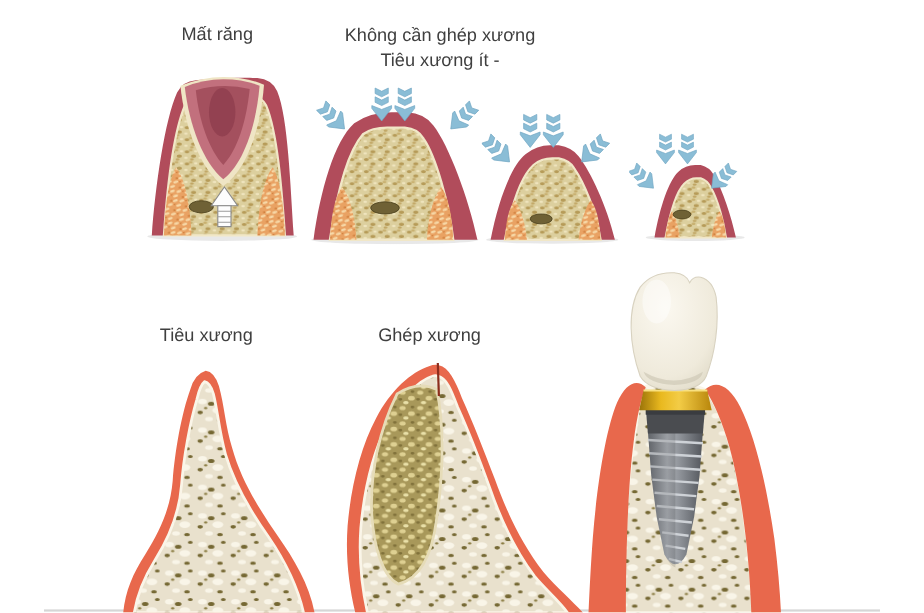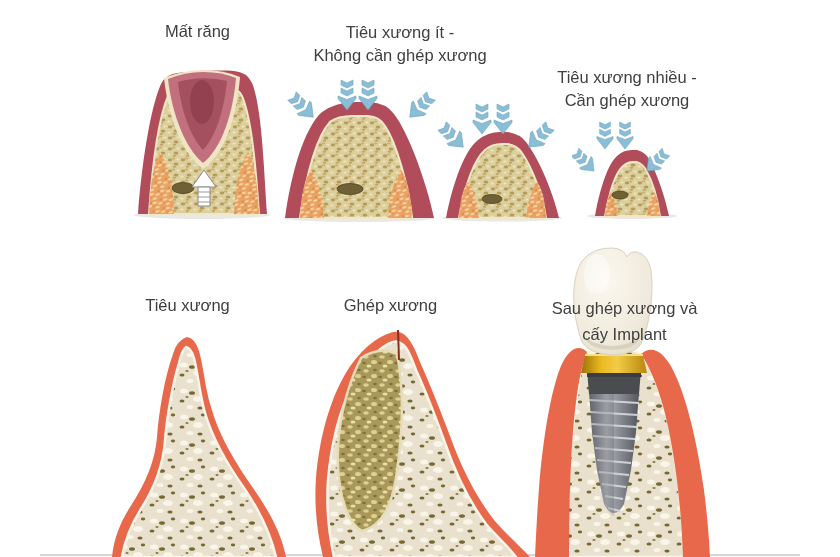--- a/index.html
+++ b/index.html
@@ -84,36 +84,28 @@
       </g>
     </defs>
   </svg>
 
   <div id="baseline"></div>
 
   <div class="lbl" style="left:120px;top:20px;width:155px;">
     <span>Mất răng</span>
   </div>
   <div class="lbl" style="left:295px;top:21px;width:210px;">
+    <span>Không cần ghép xương</span>
     <span>Tiêu xương ít -</span>
-    <span>Không cần ghép xương</span>
-  </div>
-  <div class="lbl" style="left:528px;top:66px;width:198px;">
-    <span>Tiêu xương nhiều -</span>
-    <span>Cần ghép xương</span>
   </div>
   <div class="lbl" style="left:318px;top:294px;width:145px;">
     <span>Ghép xương</span>
   </div>
   <div class="lbl" style="left:115px;top:294px;width:145px;">
     <span>Tiêu xương</span>
-  </div>
-  <div class="lbl wide" style="left:532px;top:295px;width:185px;">
-    <span>Sau ghép xương và</span>
-    <span>cấy Implant</span>
   </div>
 
   <svg class="illus" style="left:128px;top:58px;" width="146" height="164" viewBox="0 0 146 164">
     <ellipse cx="74" cy="157" rx="68" ry="4" fill="#dedede" opacity="0.7"></ellipse>
     <path d="M10,156 C13,112 22,50 33,26 Q38,16 50,15 C66,13 92,12 106,13 Q119,14 124,25 C134,49 136,112 139,156 Z" fill="#b14c5b"></path>
     <path d="M21,156 C24,112 30,62 40,38 Q44,30 54,30 L100,29 Q110,30 114,38 C124,62 128,112 131,156 Z" fill="url(#pBoneTop)" stroke="#f1e7c7" stroke-width="2"></path>
     <path d="M21,156 C22,126 26,104 32,94 C40,104 45,128 46,156 Z" fill="url(#pMarrow)"></path>
     <path d="M131,156 C130,126 126,104 120,94 C112,104 107,128 106,156 Z" fill="url(#pMarrow)"></path>
     <path d="M36,20 Q56,12 75,12 Q96,12 112,19 C109,58 97,96 75,111 C54,96 40,58 36,20 Z" fill="#efe5c5"></path>
     <path d="M40,21 Q57,14 75,14 Q94,14 108,20 C105,55 94,90 75,105 C57,90 44,56 40,21 Z" fill="#c2707d"></path>

